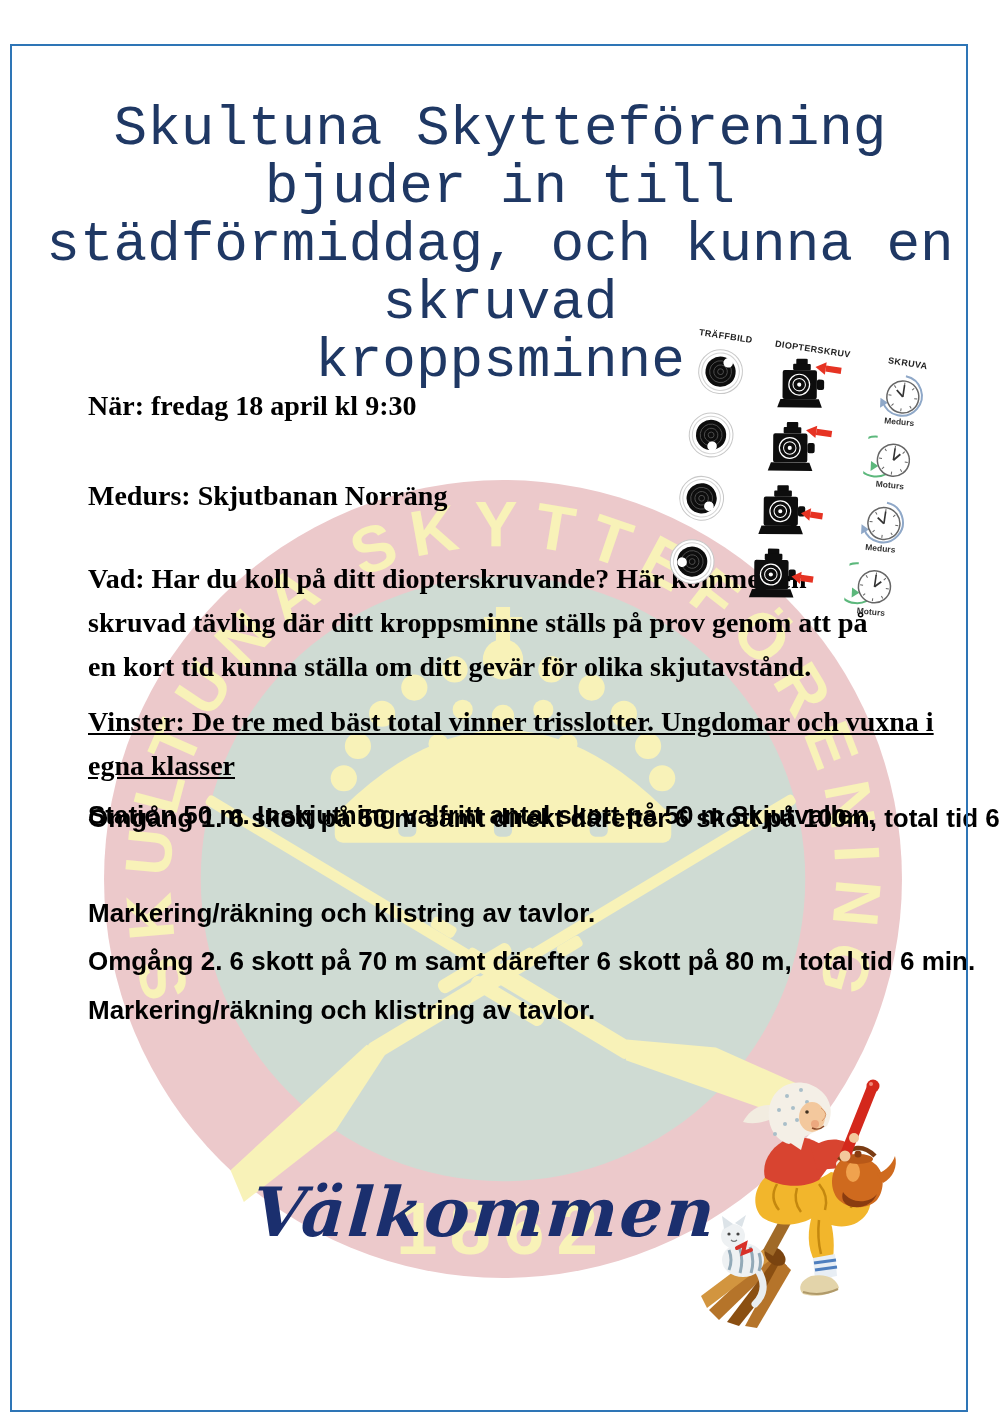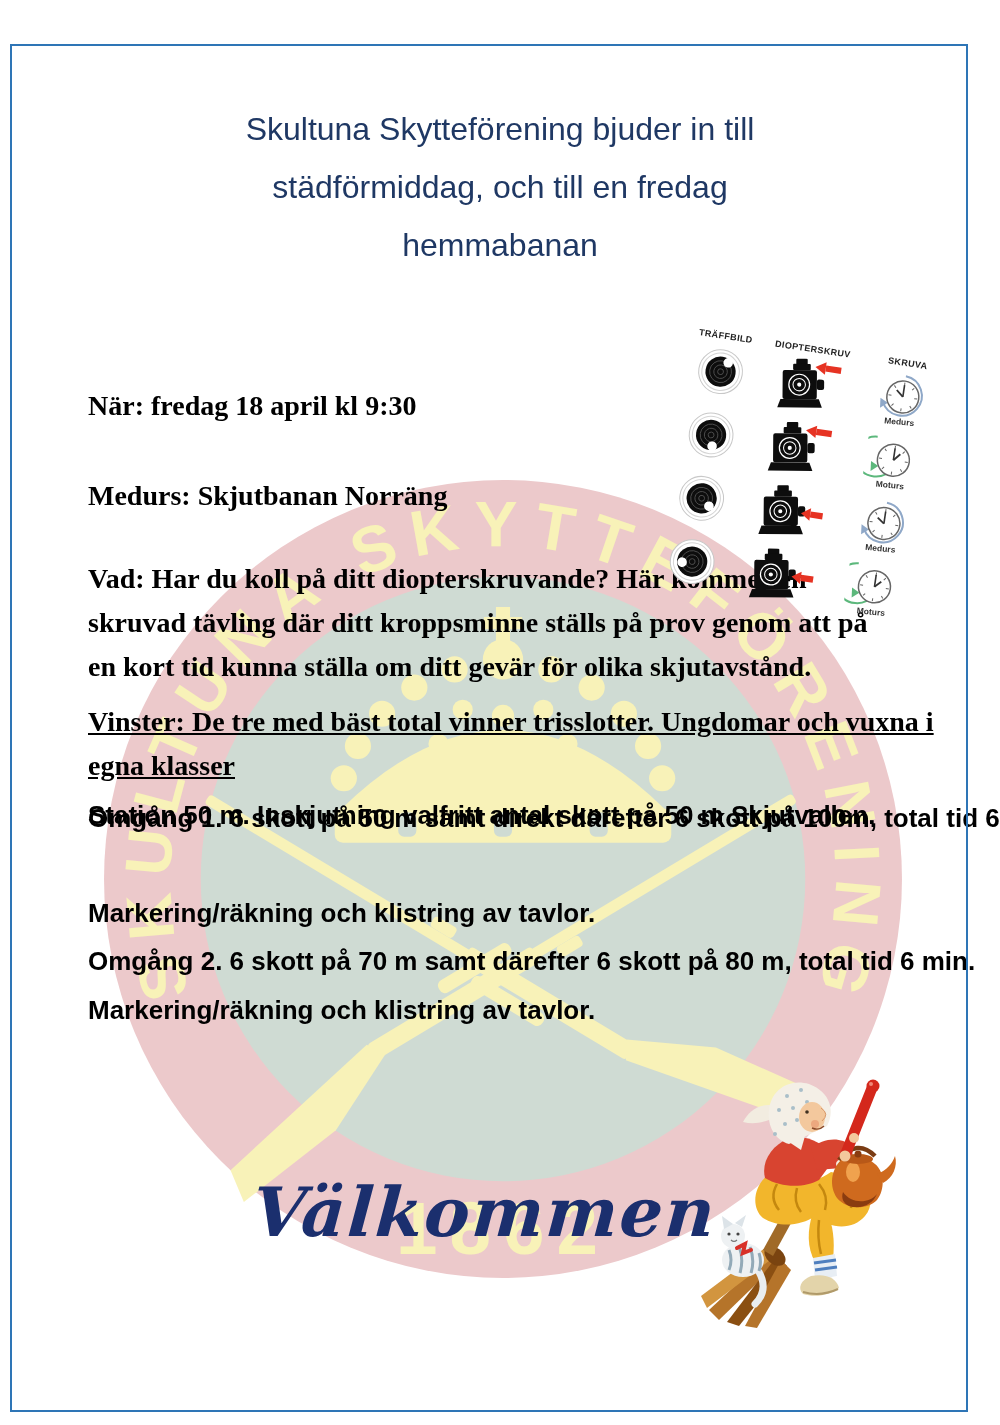--- a/index.html
+++ b/index.html
@@ -11,22 +11,22 @@
   .frame{
     position:absolute;left:10px;top:44px;width:954px;height:1364px;
     border:2px solid var(--border-blue,#2e75b6);background:transparent;z-index:3;
     pointer-events:none;
   }
   
   .watermark{position:absolute;left:100px;top:476px;width:806px;height:806px;z-index:0;}
   
   .title{
     position:absolute;left:20px;right:20px;top:100px;text-align:center;
-    color:var(--navy,#1f3864);font-size:32px;line-height:58px;z-index:1;
-    font-family:Liberation Sans, sans-serif;
+    color:var(--navy,#1f3864);font-size:56px;line-height:58px;z-index:1;
+    font-family:Liberation Mono, monospace;
   }
   
   .line-when,.line-where{
     position:absolute;left:88px;font-weight:bold;font-size:28px;z-index:1;
   }
   .line-when{top:390px;}
   .line-where{top:480px;}
   .para{
     position:absolute;left:88px;font-weight:bold;font-size:28px;line-height:44px;z-index:1;
   }
@@ -132,22 +132,22 @@
   <text style="fill:var(--emblem-yellow,#f8f2b8);font-family:'Liberation Sans',sans-serif;font-weight:bold;font-size:64px;letter-spacing:14px;">
     <textPath href="#ringPath" startOffset="0">SKULTUNA SKYTTEFÖRENING</textPath>
   </text>
   <text x="400" y="772" text-anchor="middle" style="fill:var(--emblem-yellow,#f8f2b8);font-family:'Liberation Sans',sans-serif;font-weight:bold;font-size:74px;letter-spacing:12px;">1862</text>
 </svg>
 
 <div class="frame"></div>
 
 <div class="title">
   <div>Skultuna Skytteförening bjuder in till</div>
-  <div>städförmiddag, och till en fredag</div>
-  <div>hemmabanan</div>
+  <div>städförmiddag, och kunna en skruvad</div>
+  <div>kroppsminne</div>
 </div>
 
 <div class="line-when">När: fredag 18 april kl 9:30</div>
 <div class="line-where">Medurs: Skjutbanan Norräng</div>
 <div class="para para-what">Vad: Har du koll på ditt diopterskruvande? Här kommer en skruvad tävling där ditt kroppsminne ställs på prov genom att på en kort tid kunna ställa om ditt gevär för olika skjutavstånd.</div>
 <div class="para para-prizes">Vinster: De tre med bäst total vinner trisslotter. Ungdomar och vuxna i egna klasser</div>
 
 <div class="sched sched-station">Station 50 m. Inskjutning valfritt antal skott på 50 m Skjutvallen.</div>
 <div class="sched sched-r1">Omgång 1. 6 skott på 50 m samt direkt därefter 6 skott på 100m, total tid 6 min.</div>
 <div class="sched sched-m1">Markering/räkning och klistring av tavlor.</div>

